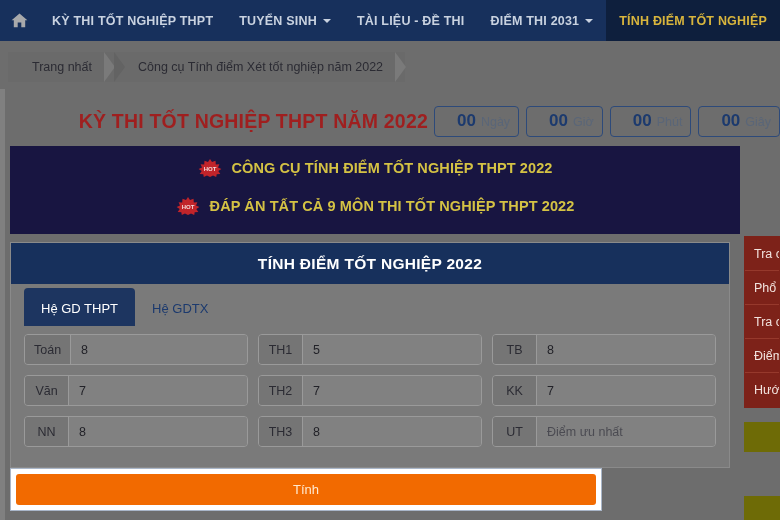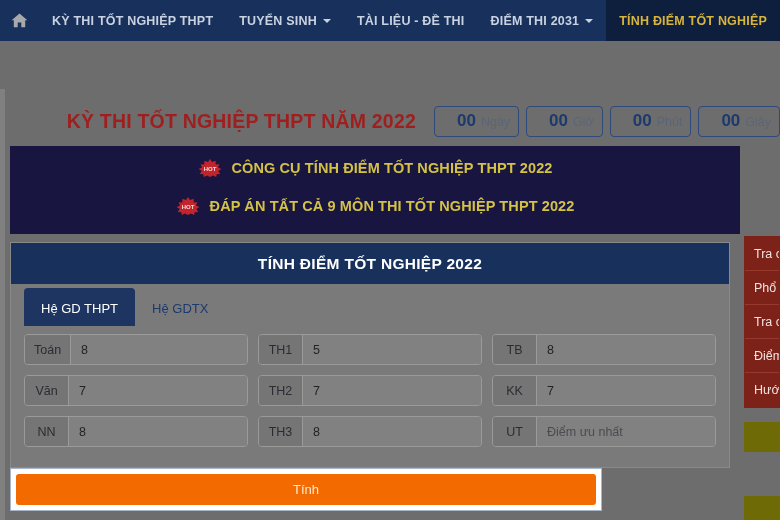--- a/index.html
+++ b/index.html
@@ -96,21 +96,21 @@
     position: absolute; left: 0; top: 100px;
     width: 780px; height: 42px;
     display: flex; align-items: center; justify-content: flex-end;
     padding-right: 0;
   }
   .exam-title {
     color: #9f1f1f;
     font-size: 19.5px;
     font-weight: bold;
     letter-spacing: .2px;
-    margin-right: 18px;
+    margin-right: 6px;
     white-space: nowrap;
   }
   .countdown { display: flex; gap: 7px; }
   .cd-box {
     border: 1px solid #2d4a7a;
     border-radius: 4px;
     padding: 4px 8px 5px 22px;
     display: flex; align-items: baseline; gap: 5px;
     background: transparent;
   }
@@ -296,20 +296,28 @@
       <span>ĐIỂM THI 2031</span>
       <span class="caret"></span>
     </div>
 
     <div class="nav-item active">
       <span>TÍNH ĐIỂM TỐT NGHIỆP</span>
     </div>
   </div>
 
   <div class="breadcrumb"></div>
+  <div class="crumbs">
+    <div class="crumb">
+      <span>Trang nhất</span>
+    </div>
+    <div class="crumb">
+      <span>Công cụ Tính điểm Xét tốt nghiệp năm 2022</span>
+    </div>
+  </div>
 
   <div class="titlerow">
     <div class="exam-title">KỲ THI TỐT NGHIỆP THPT NĂM 2022</div>
     <div class="countdown">
       <div class="cd-box">
         <span class="cd-num">00</span>
         <span class="cd-lbl">Ngày</span>
       </div>
       <div class="cd-box">
         <span class="cd-num">00</span>

